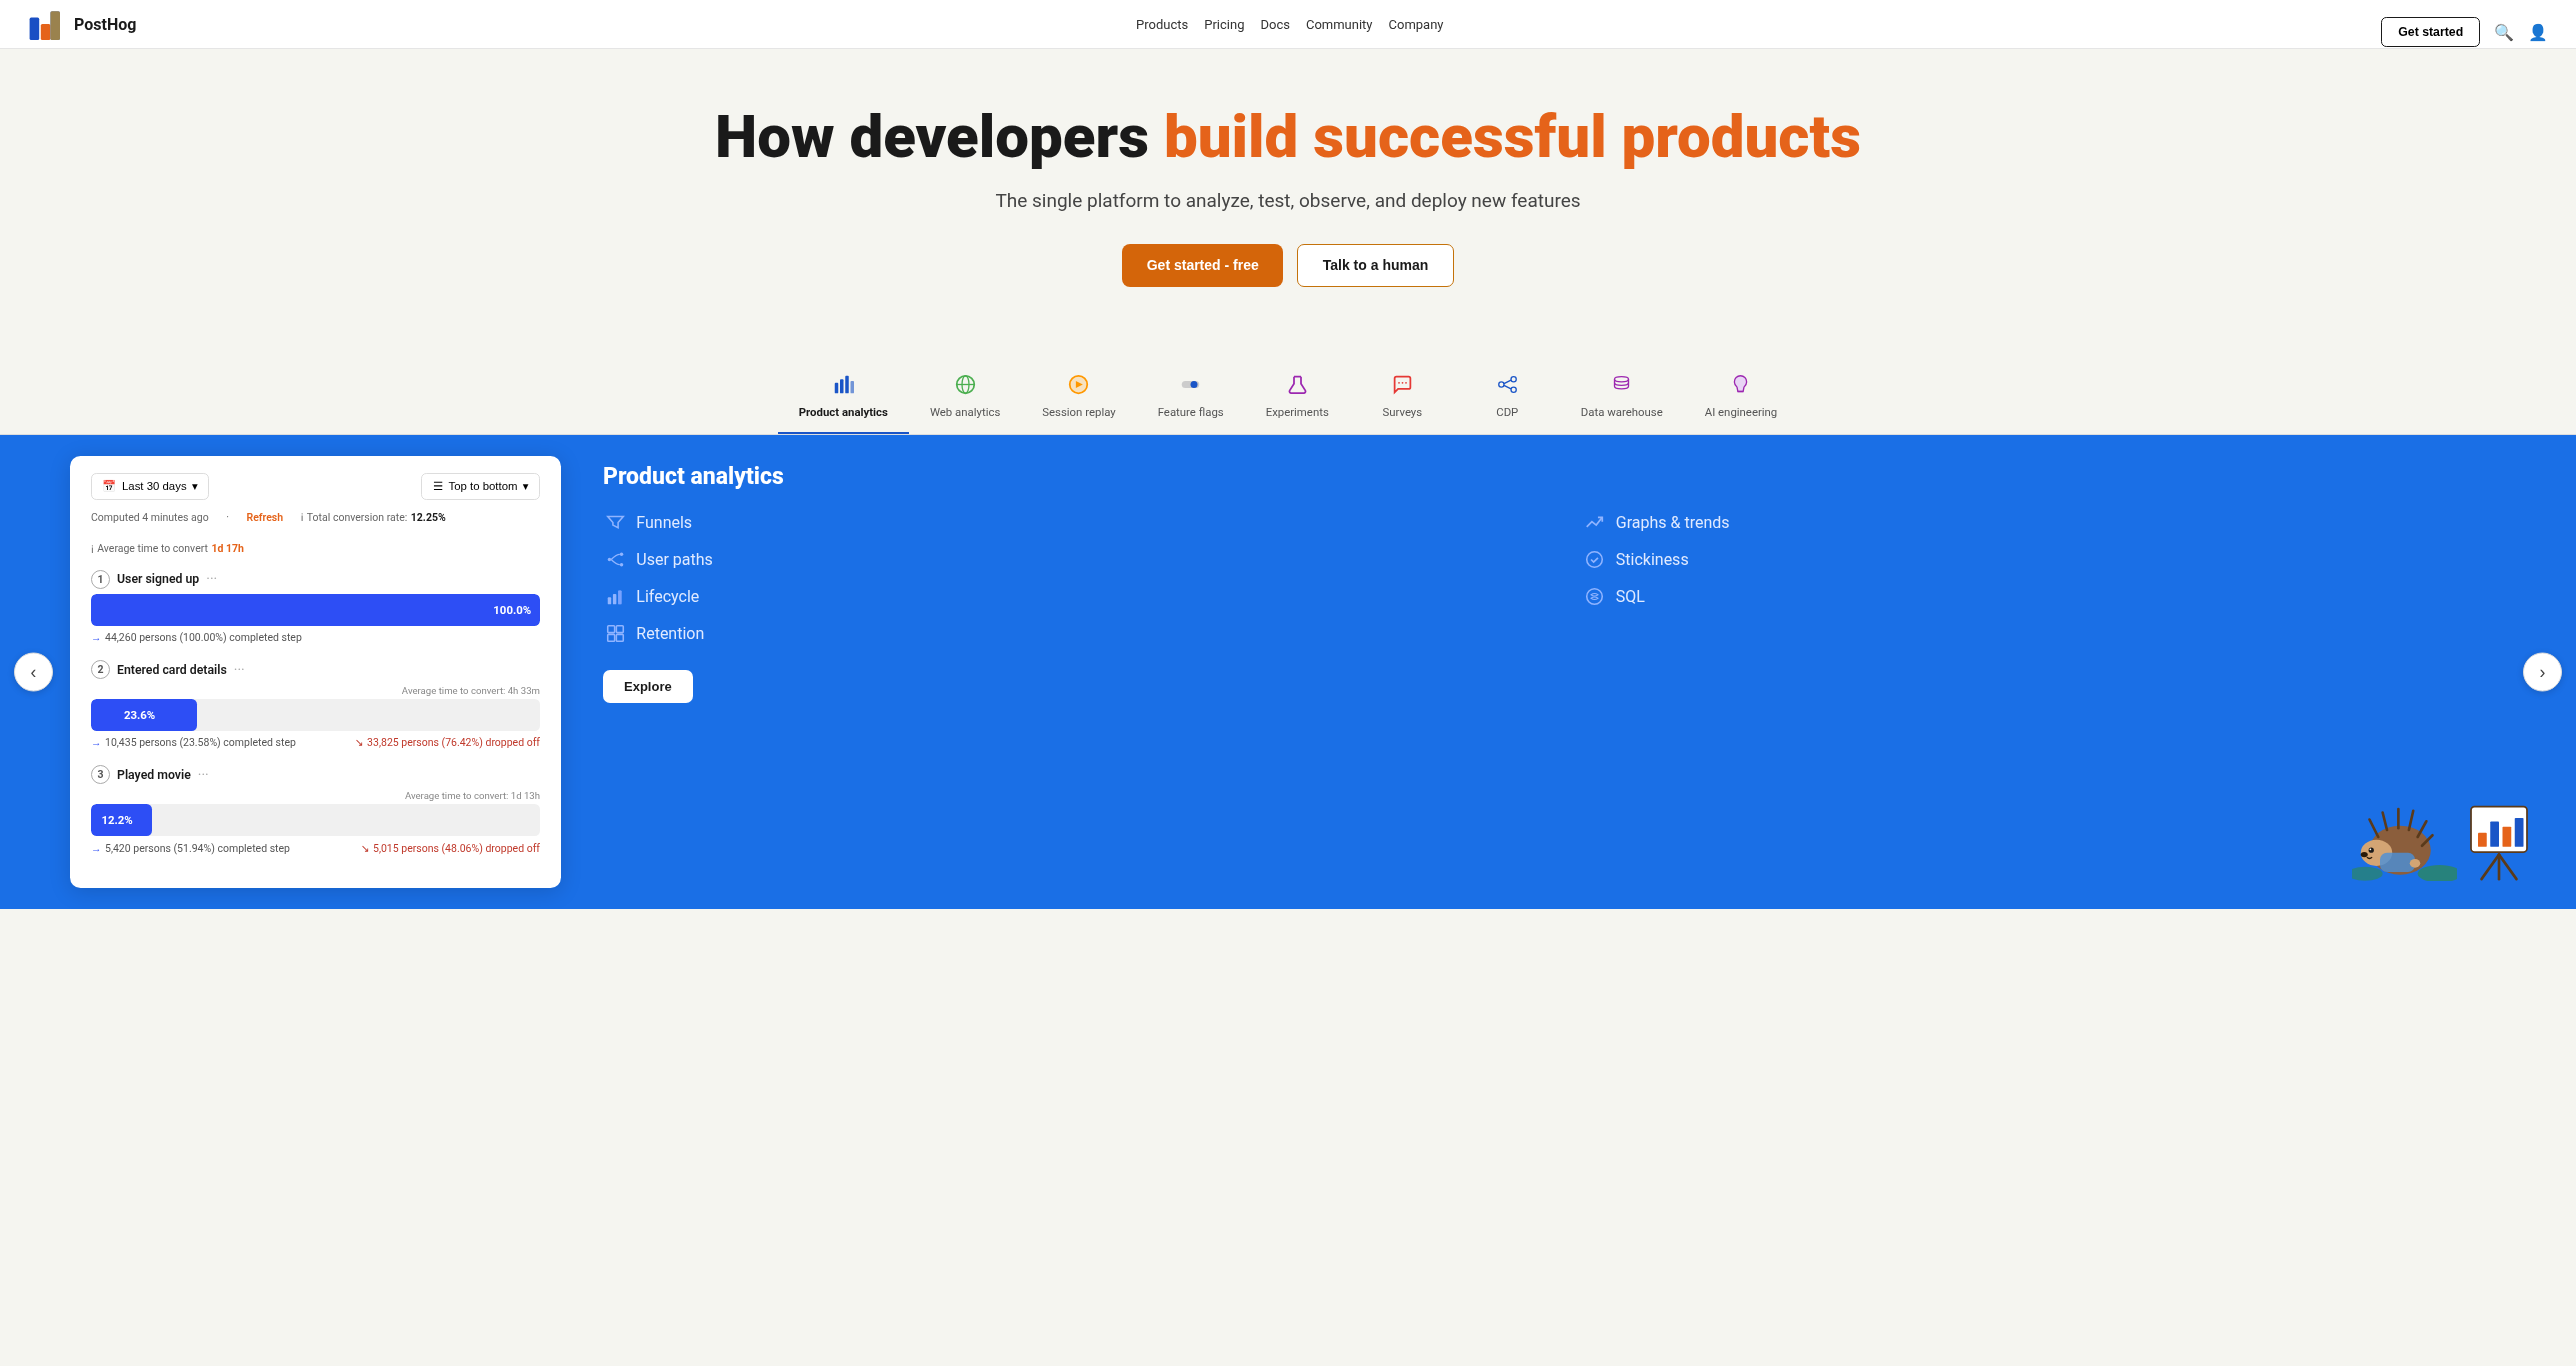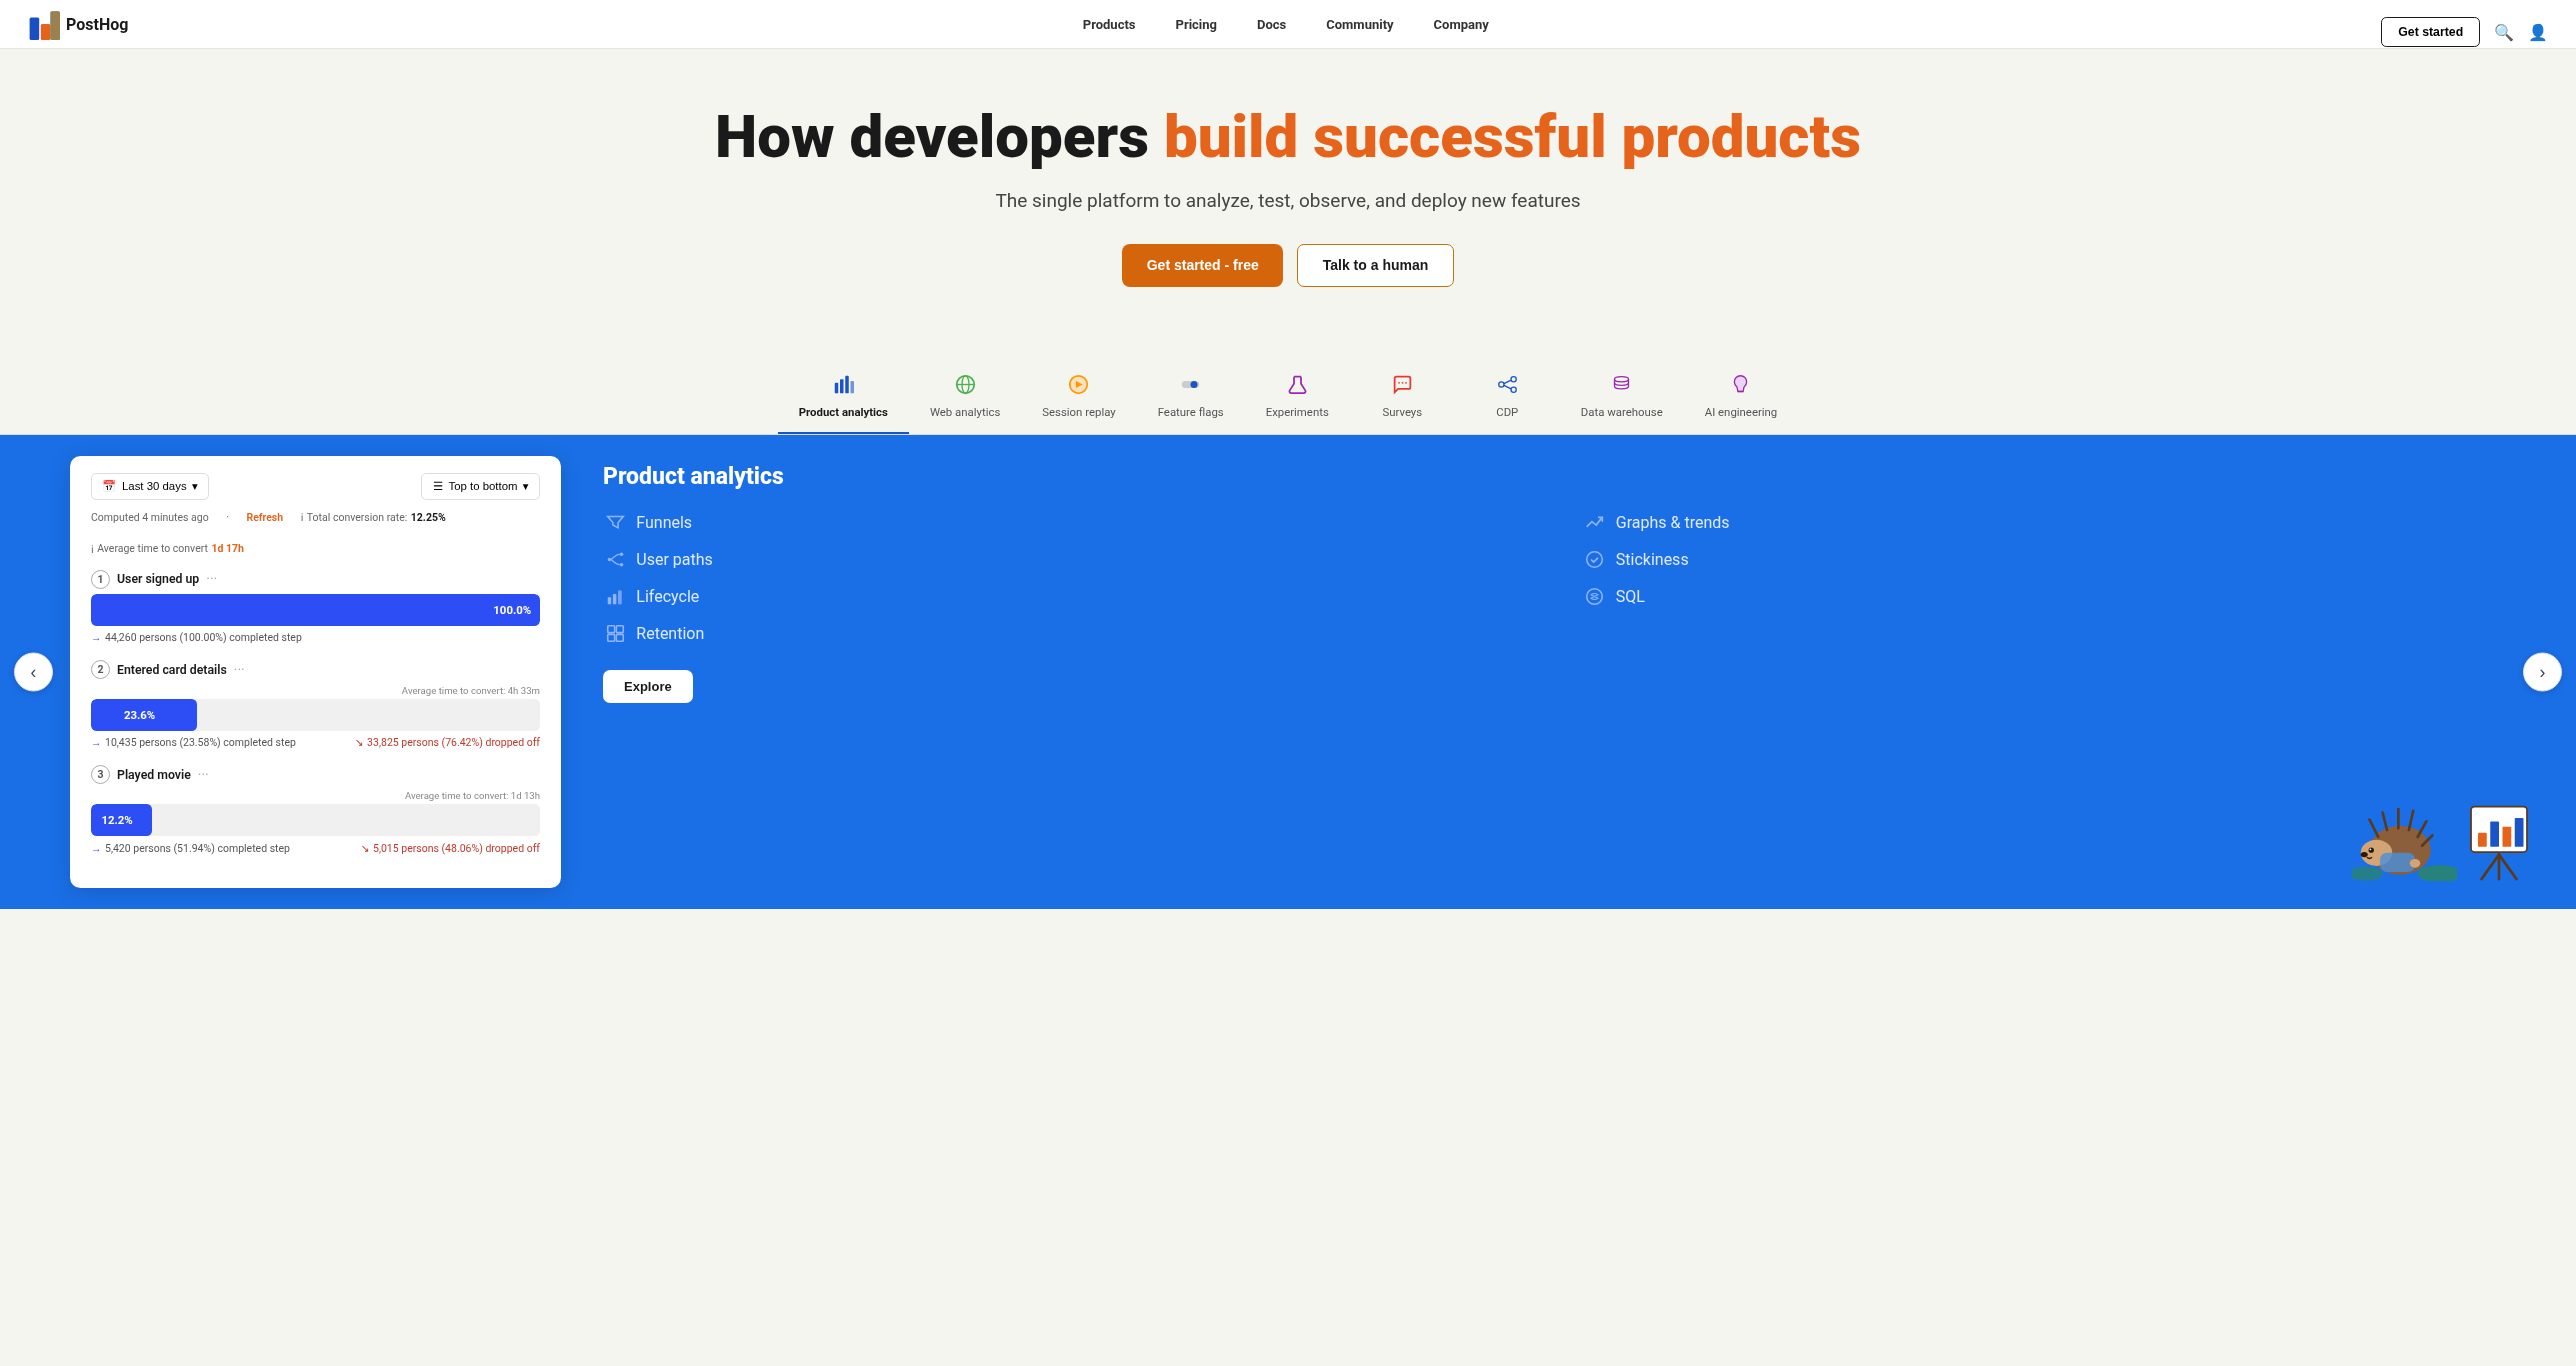--- a/index.html
+++ b/index.html
@@ -18,37 +18,36 @@
       background: #fff;
       border-bottom: 0.9px solid #e5e5e5;
       display: flex;
       align-items: center;
       padding: 0 28px;
       height: 49px;
     }
     .nav-logo {
       display: flex;
       align-items: center;
-      gap: 6px;
+      gap: 14px;
       font-weight: 700;
       font-size: 16px;
       margin-right: 62px;
       text-decoration: none;
       color: #1a1a1a;
     }
     .logo-icon {
       width: 32px;
       height: 32px;
     }
     .nav-links {
       display: flex;
-      gap: 40px;
+      gap: 16px;
       flex: 1;
       justify-content: center;
-      font-weight: bold;
     }
     .nav-link {
       font-size: 13px;
       color: #333;
       text-decoration: none;
       cursor: pointer;
     }
     .nav-actions {
       display: flex;
       align-items: center;

